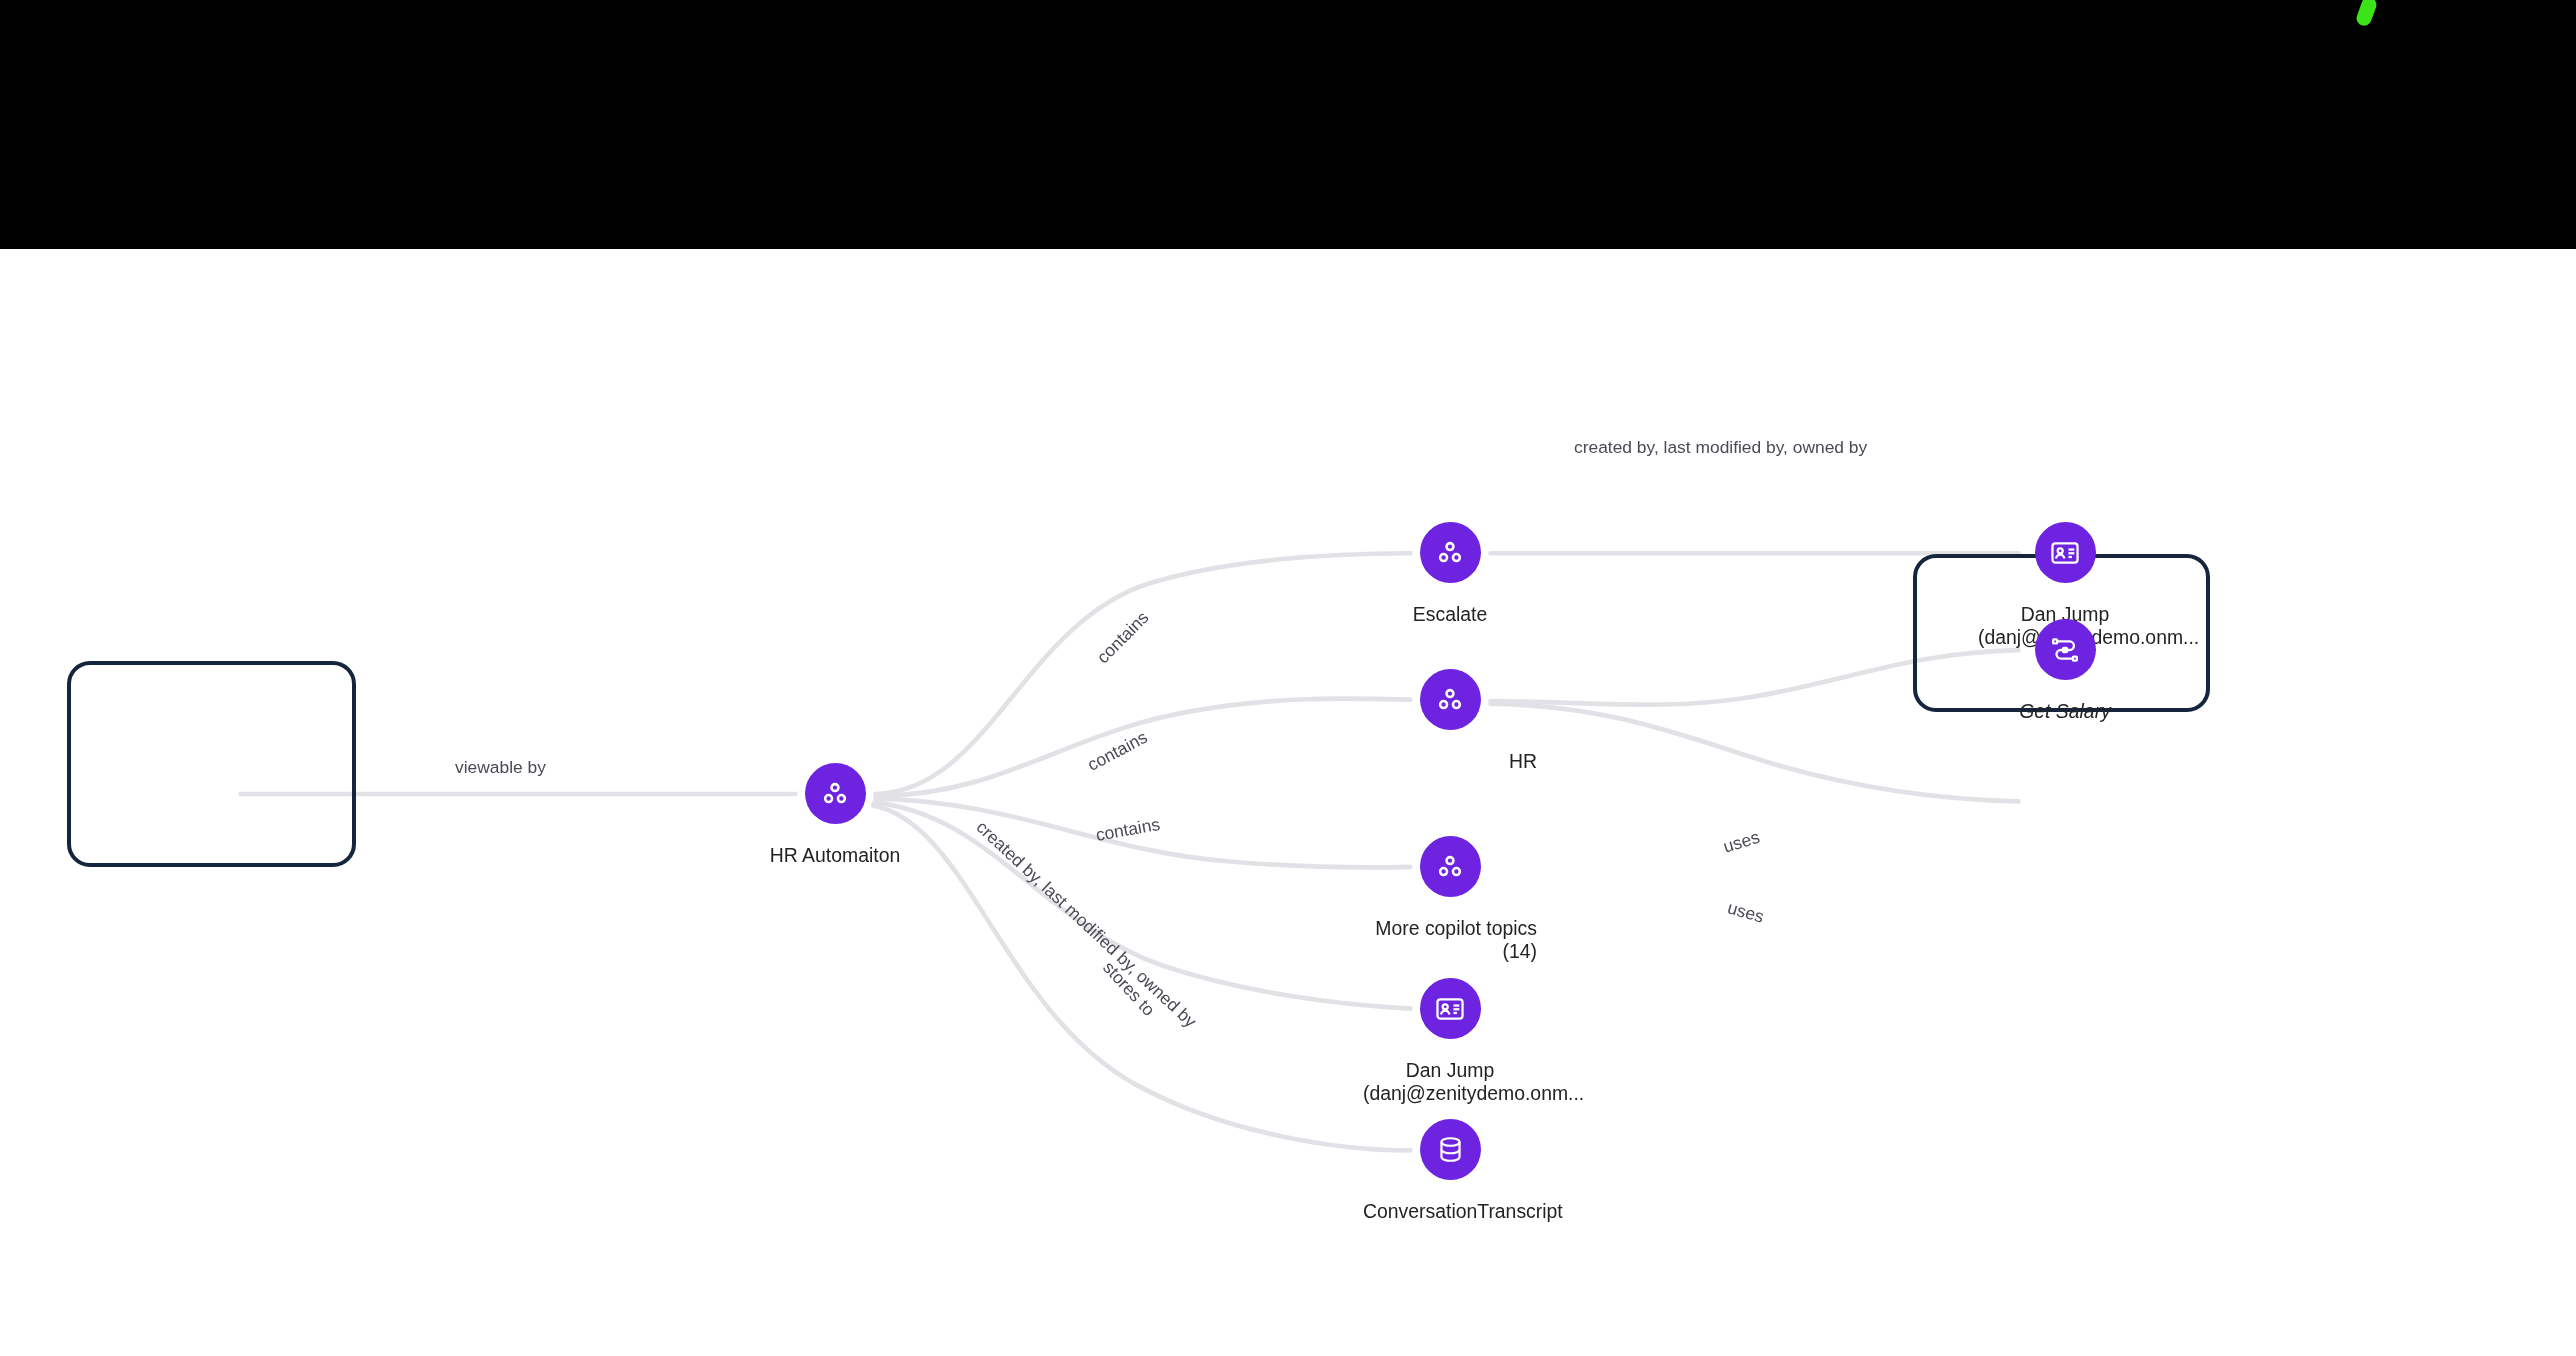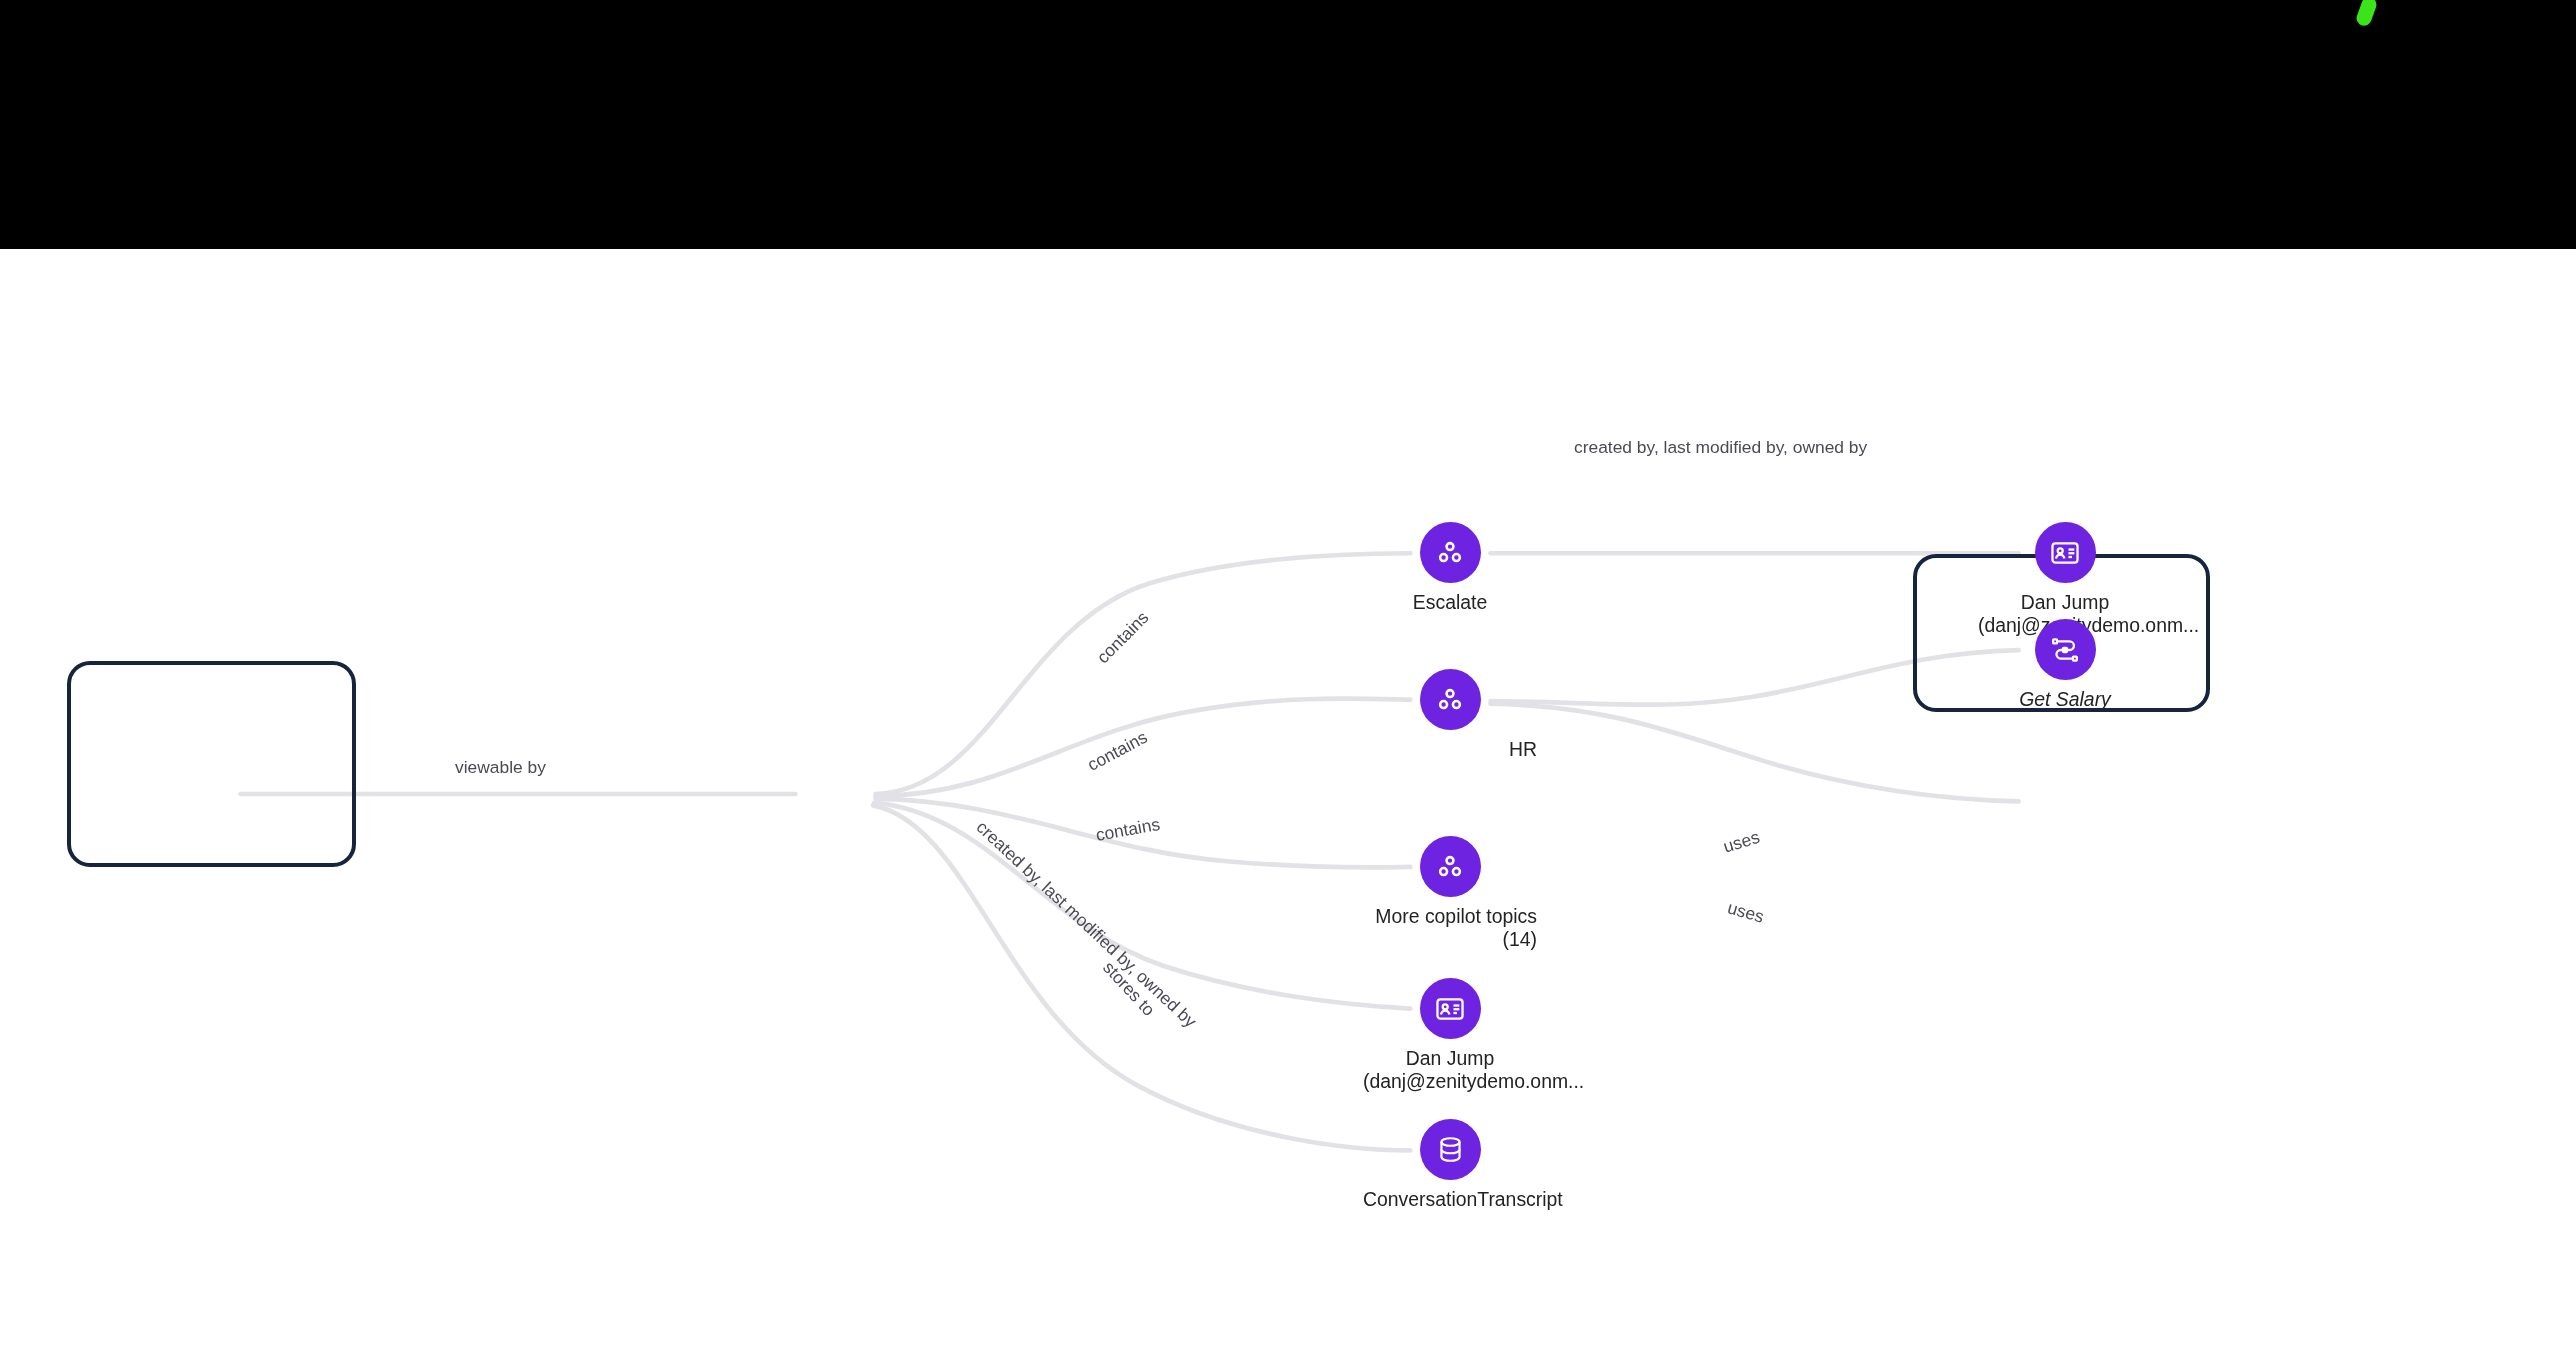--- a/index.html
+++ b/index.html
@@ -70,21 +70,21 @@
     align-items: center;
     justify-content: center;
     position: relative;
     z-index: 12;
   }
   .node-badge.light {
     background: #F4EFFE;
   }
   .node-badge svg { display: block; }
   .node-label {
-    margin-top: 8px;
+    margin-top: 20px;
     font-size: 19.4px;
     line-height: 23px;
     color: #232323;
     white-space: nowrap;
     position: relative;
     z-index: 12;
   }
   .node-label .sub { display: block; }
 
   
@@ -135,20 +135,34 @@
       <path d="M 2230 676 C 2400 678 2500 690 2620 670 C 2760 648 2850 604 3020 600"></path>
 
       <path d="M 2230 680 C 2420 684 2520 730 2660 772 C 2800 812 2930 824 3020 826"></path>
     </g>
   </svg>
 
   <div class="selection-frame" style="left:67px; top:412px; width:281px; height:198px;"></div>
   <div class="selection-frame" style="left:1913px; top:305px; width:289px; height:150px;"></div>
 
 
+  <div class="node" style="left:835px; top:514px;">
+    <div class="node-badge">
+      <span>
+        <svg width="32" height="32" viewBox="0 0 24 24" fill="none" stroke="#ffffff" stroke-width="1.9">
+          <circle cx="12" cy="7.2" r="2.6"></circle>
+          <circle cx="7.2" cy="15.4" r="2.6"></circle>
+          <circle cx="16.8" cy="15.4" r="2.6"></circle>
+        </svg>
+      </span>
+    </div>
+    <div class="node-label">
+      <span>HR Automaiton</span>
+    </div>
+  </div>
 
   <div class="node" style="left:1450px; top:273px;">
     <div class="node-badge">
       <span>
         <svg width="32" height="32" viewBox="0 0 24 24" fill="none" stroke="#ffffff" stroke-width="1.9">
           <circle cx="12" cy="7.2" r="2.6"></circle>
           <circle cx="7.2" cy="15.4" r="2.6"></circle>
           <circle cx="16.8" cy="15.4" r="2.6"></circle>
         </svg>
       </span>

